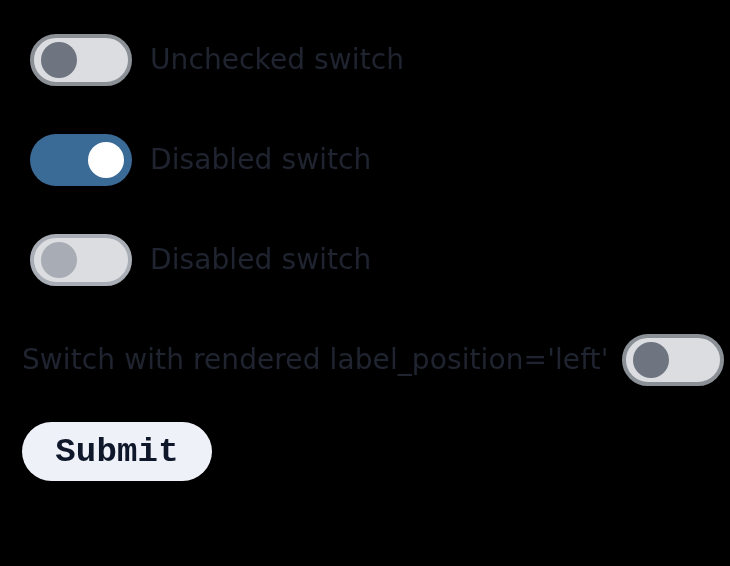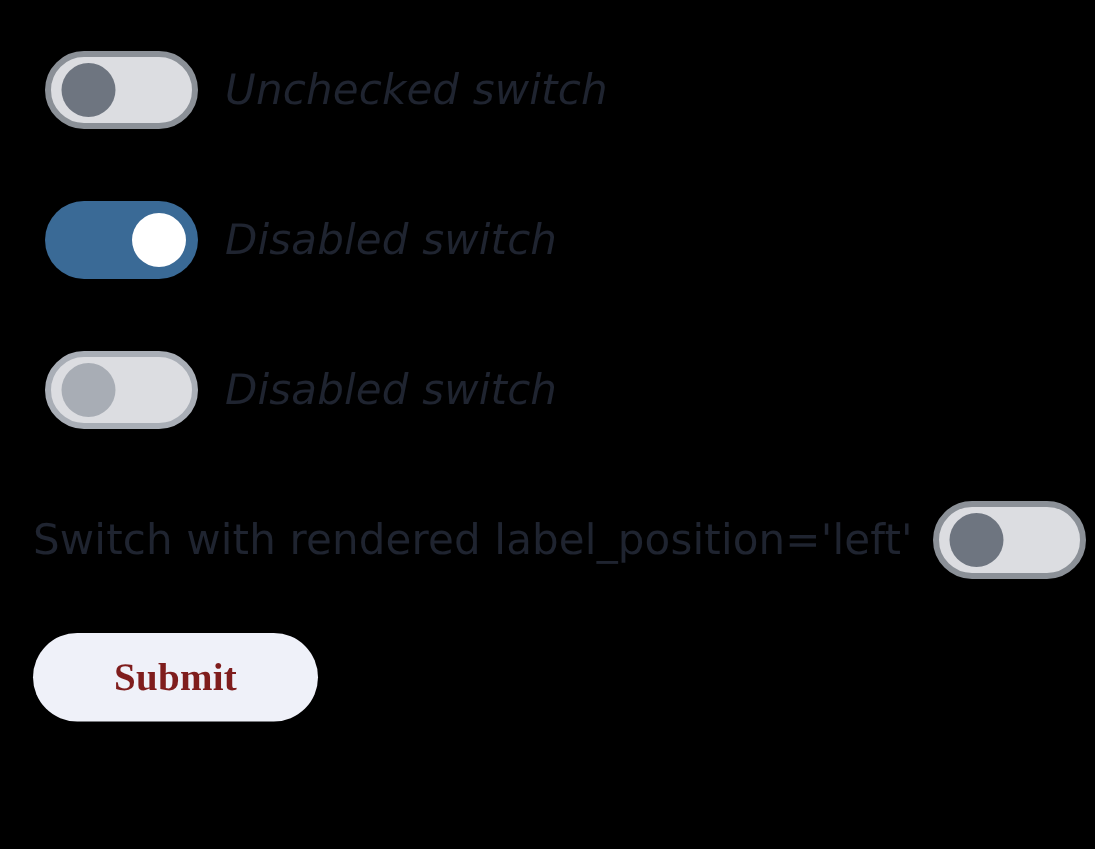--- a/index.html
+++ b/index.html
@@ -76,36 +76,36 @@
   }
 
   
   .label {
     color: #1f2430;
     font-size: 28px;
     line-height: 1;
     white-space: nowrap;
     letter-spacing: 0.1px;
   }
-  .label.after { margin-left: 18px; font-style: italic; }
+  .label.after { margin-left: 18px; }
   .label.before { margin-right: 14px; }
 
   
   .submit {
     position: absolute;
     left: 22px;
     top: 422px;
     width: 190px;
     height: 59px;
     border: none;
     border-radius: 30px;
     background: #eff1f9;
-    color: #7f1d1d;
-    font-family: Liberation Serif, serif;
-    font-size: 26px;
+    color: #0f172a;
+    font-family: Liberation Mono, monospace;
+    font-size: 34px;
     font-weight: bold;
     letter-spacing: 0.2px;
     padding: 0;
     cursor: pointer;
   }
 </style>
 </head>
 <body>
 
 <div class="stage">

